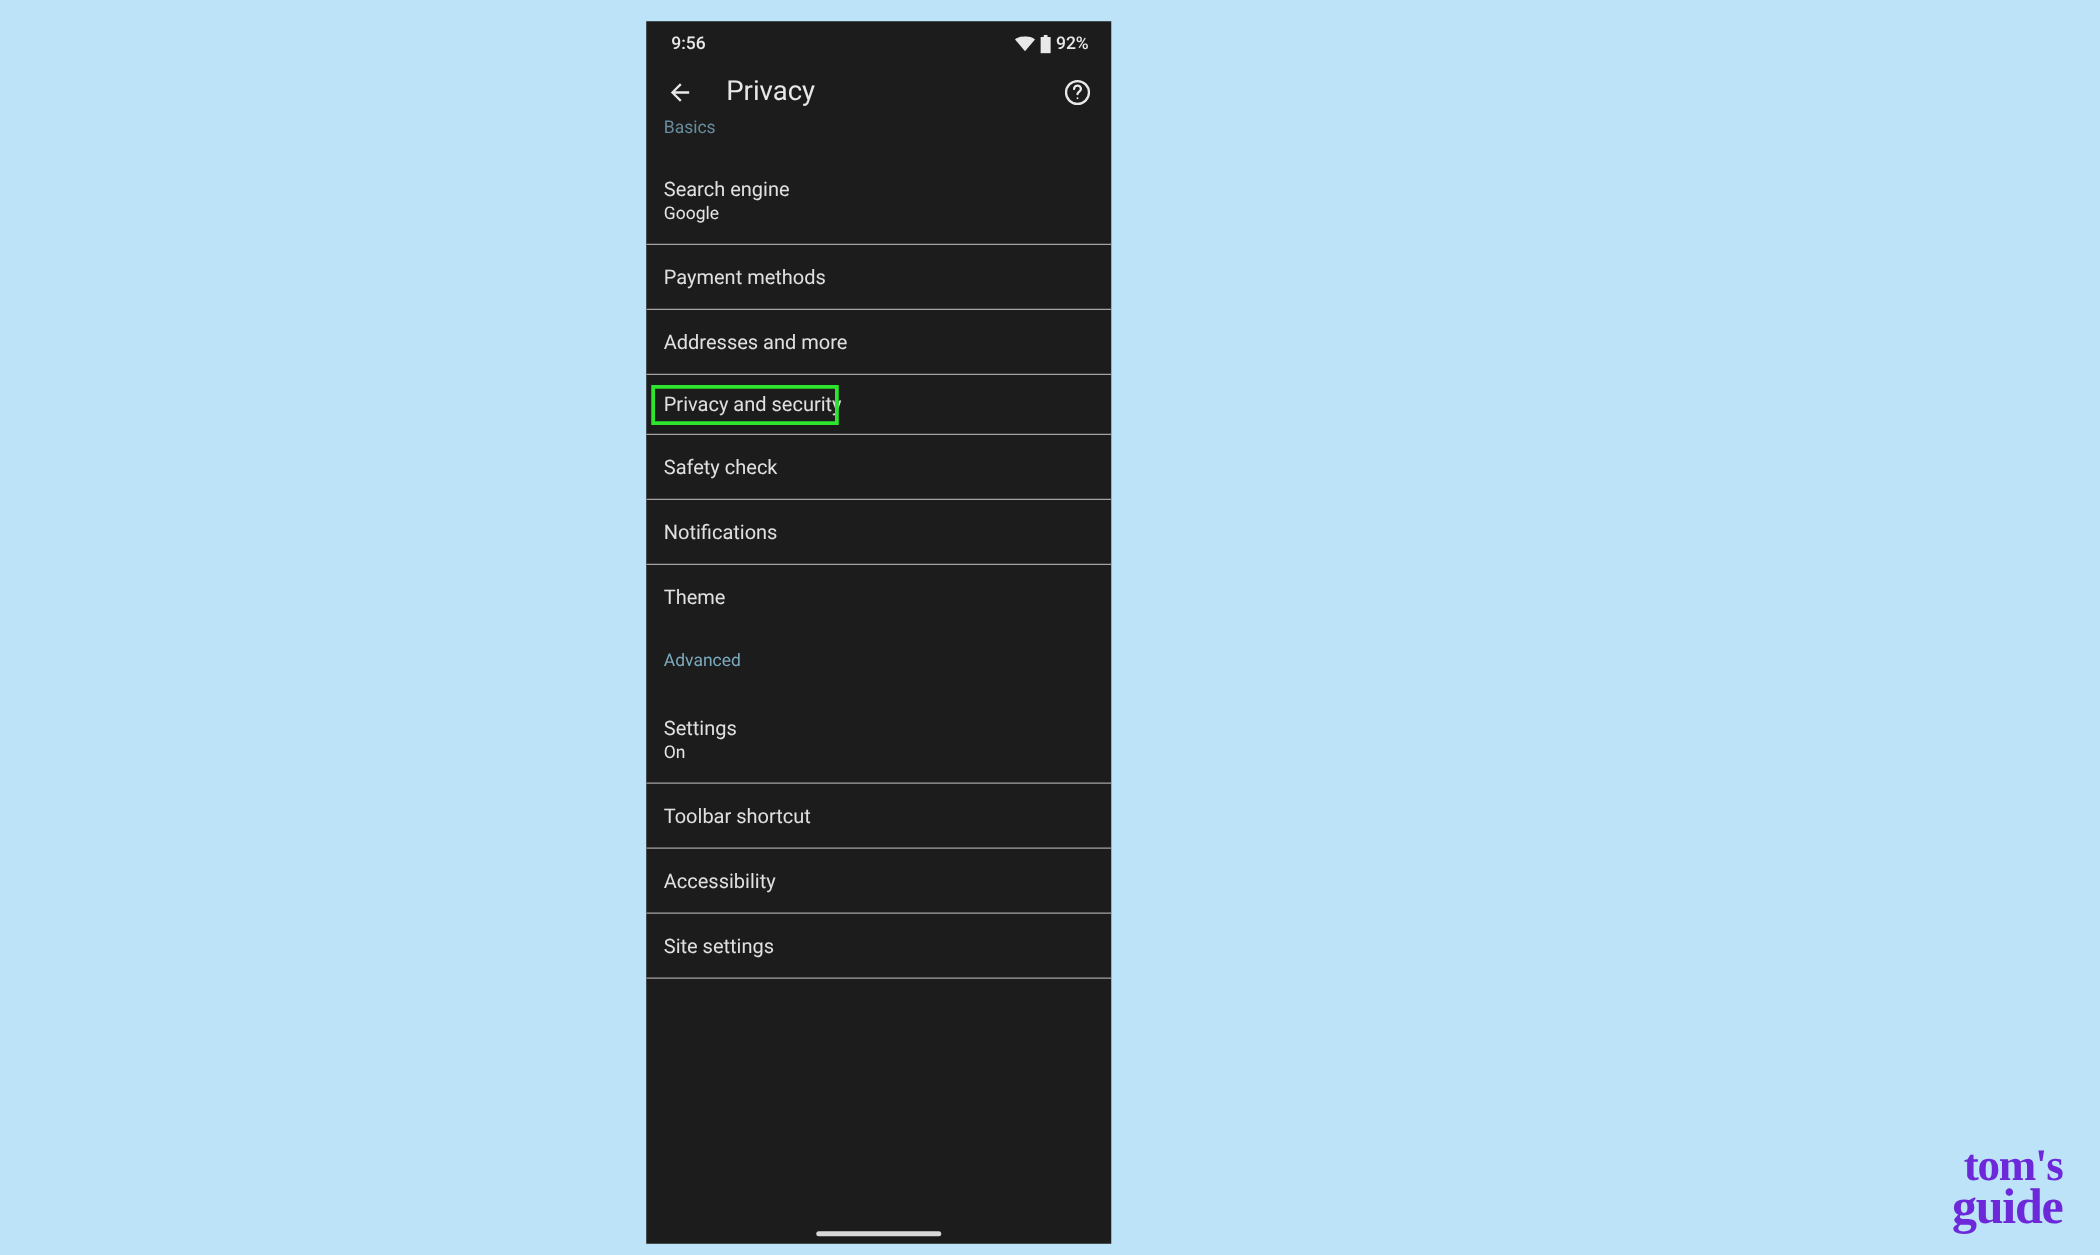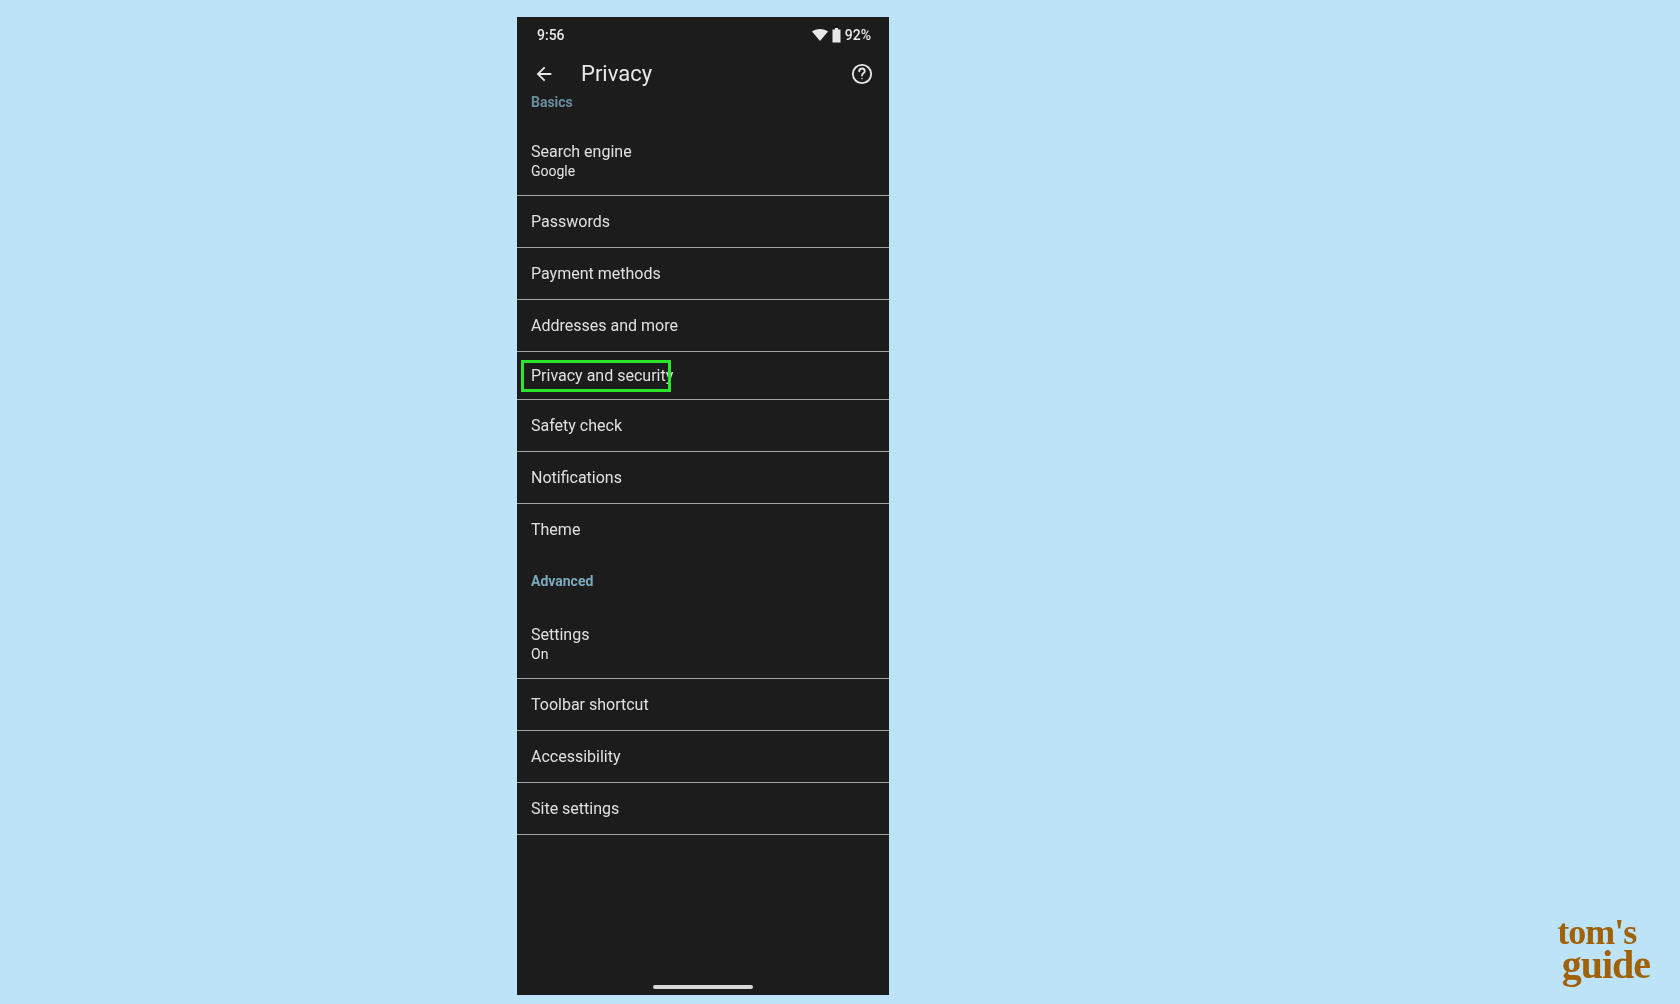--- a/index.html
+++ b/index.html
@@ -67,21 +67,21 @@
       align-items: center;
       cursor: pointer;
     }
     .settings-list {
       display: flex;
       flex-direction: column;
     }
     .section-header {
       color: #7ba9be;
       font-size: 14px;
-      font-weight: 700;
+      font-weight: 400;
       padding: 0 14px 4px 14px;
     }
     .section-header.basics {
       margin-top: -6px;
       opacity: 0.8;
     }
     .section-header.advanced {
       padding-top: 18px;
       padding-bottom: 8px;
     }
@@ -123,24 +123,24 @@
       transform: translateX(-50%);
       width: 100px;
       height: 4px;
       background: #d8d8d8;
       border-radius: 2px;
     }
     .watermark {
       position: absolute;
       right: 30px;
       bottom: 22px;
-      color: #a16207;
+      color: #6d28d9;
       font-family: Georgia, serif;
       line-height: 0.85;
-      text-align: center;
+      text-align: right;
     }
     .watermark-top {
       font-size: 36px;
       font-weight: 700;
       letter-spacing: -1px;
     }
     .watermark-bottom {
       font-size: 40px;
       font-weight: 700;
       letter-spacing: -1px;
@@ -185,23 +185,20 @@
   </div>
 
   <div class="settings-list">
     <div class="section-header basics">Basics</div>
 
     <div class="list-item first">
       <div class="list-item-title">Search engine</div>
       <div class="list-item-subtitle">Google</div>
     </div>
 
-    <div class="list-item">
-      <div class="list-item-title">Passwords</div>
-    </div>
 
     <div class="list-item">
       <div class="list-item-title">Payment methods</div>
     </div>
 
     <div class="list-item">
       <div class="list-item-title">Addresses and more</div>
     </div>
 
     <div class="list-item highlighted">

